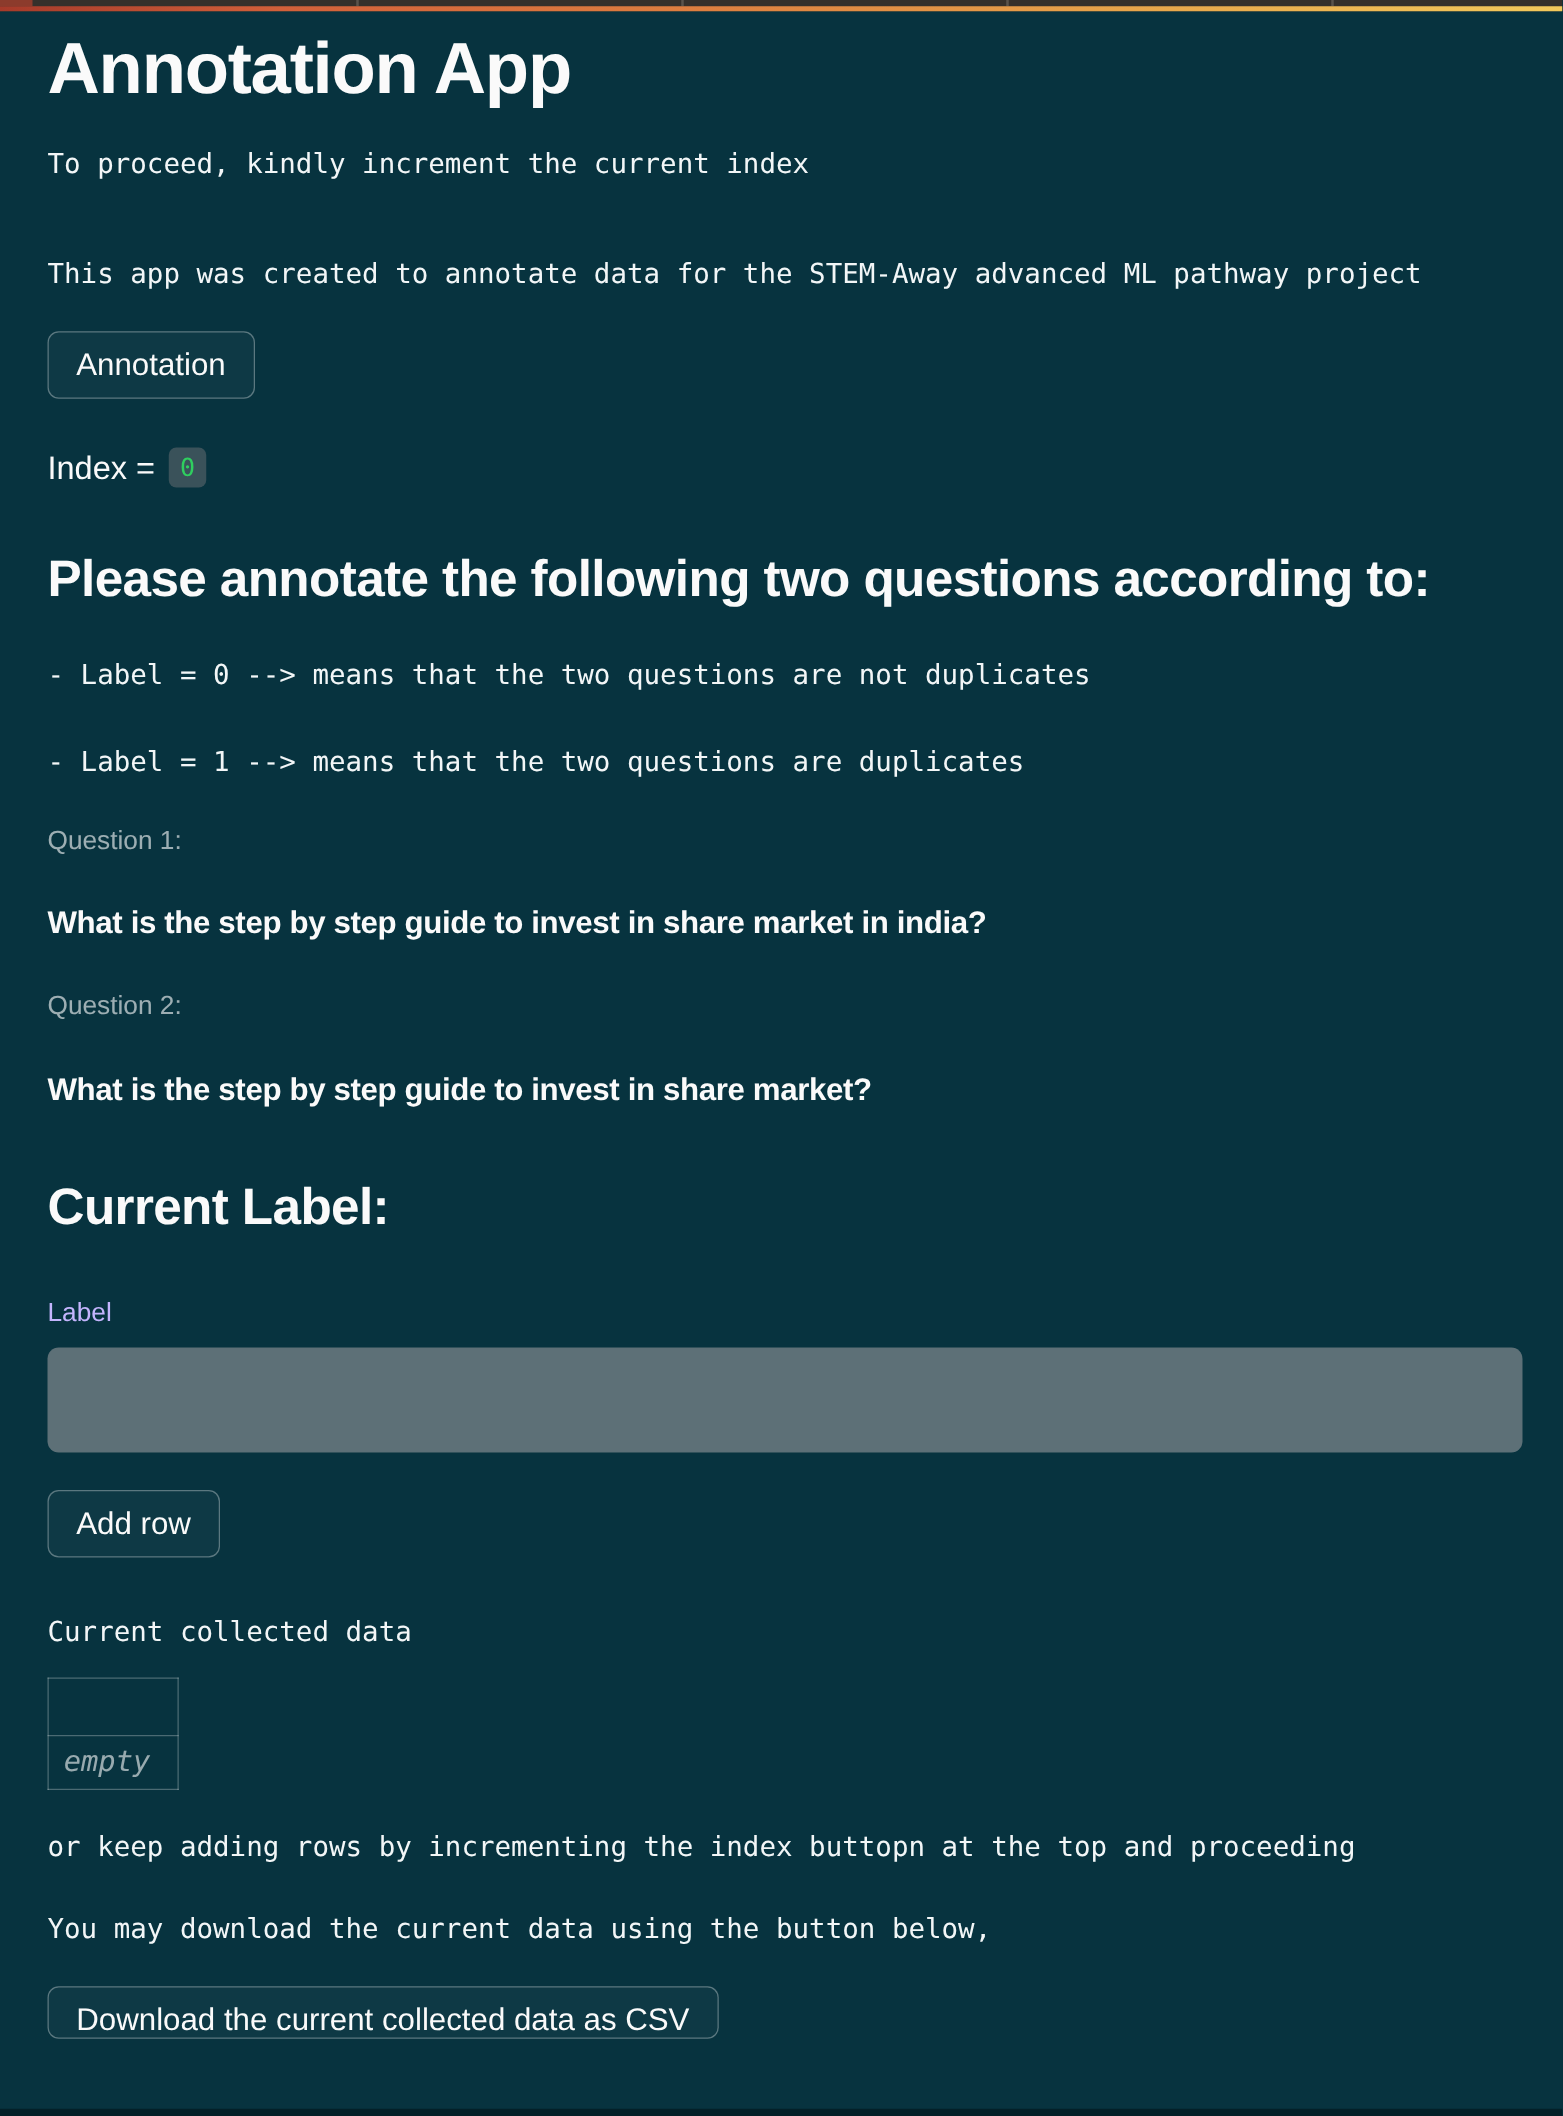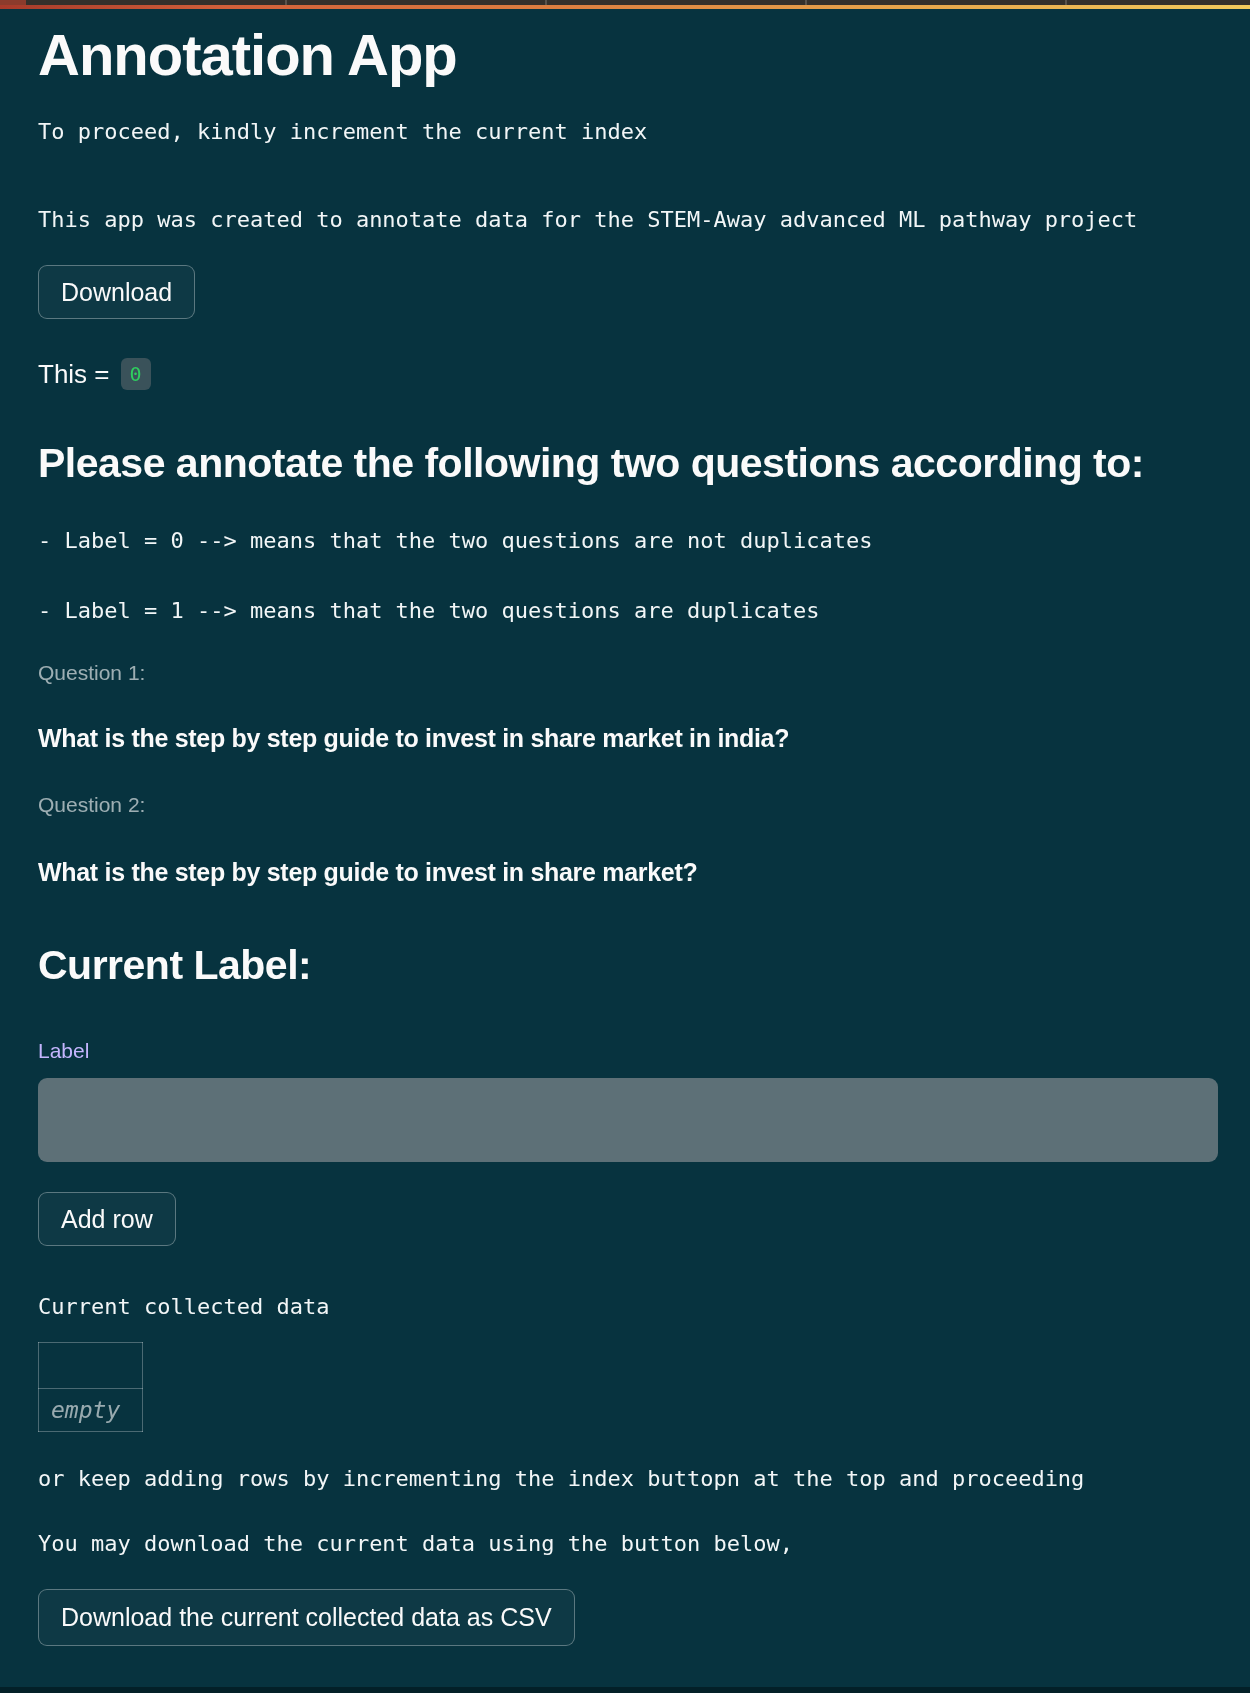--- a/index.html
+++ b/index.html
@@ -73,25 +73,25 @@
 </div>
 
 <div class="container">
 
   <h1>Annotation App</h1>
 
   <p class="mono mt-p2">To proceed, kindly increment the current index</p>
   <p class="mono mt-p1">This app was created to annotate data for the STEM-Away advanced ML pathway project</p>
 
   <div class="mt-btn1">
-    <button class="btn">Download</button>
+    <button class="btn">Annotation</button>
   </div>
 
   <div class="index-row mt-index">
-    <span>This =</span>
+    <span>Index =</span>
     <span class="code-badge">0</span>
   </div>
 
   <h2 class="mt-h2a">Please annotate the following two questions according to:</h2>
 
   <p class="mono mt-b1">- Label = 0 --&gt; means that the two questions are not duplicates</p>
   <p class="mono mt-b2">- Label = 1 --&gt; means that the two questions are duplicates</p>
 
   <p class="caption mt-q1c">Question 1:</p>
   <p class="question mt-q1">What is the step by step guide to invest in share market in india?</p>
@@ -120,18 +120,18 @@
       <tr>
         <td class="val">empty</td>
       </tr>
     </tbody>
   </table>
 
   <p class="mono mt-n2">or keep adding rows by incrementing the index buttopn at the top and proceeding</p>
   <p class="mono mt-n1">You may download the current data using the button below,</p>
 
   <div class="mt-btn3">
-    <button class="btn" style="height:57px;line-height:53px;">Download the current collected data as CSV</button>
+    <button class="btn" style="height:42px;line-height:53px;">Download the current collected data as CSV</button>
   </div>
 
 </div>
 
 <div class="bottom-strip"></div>
 
 </body></html>

